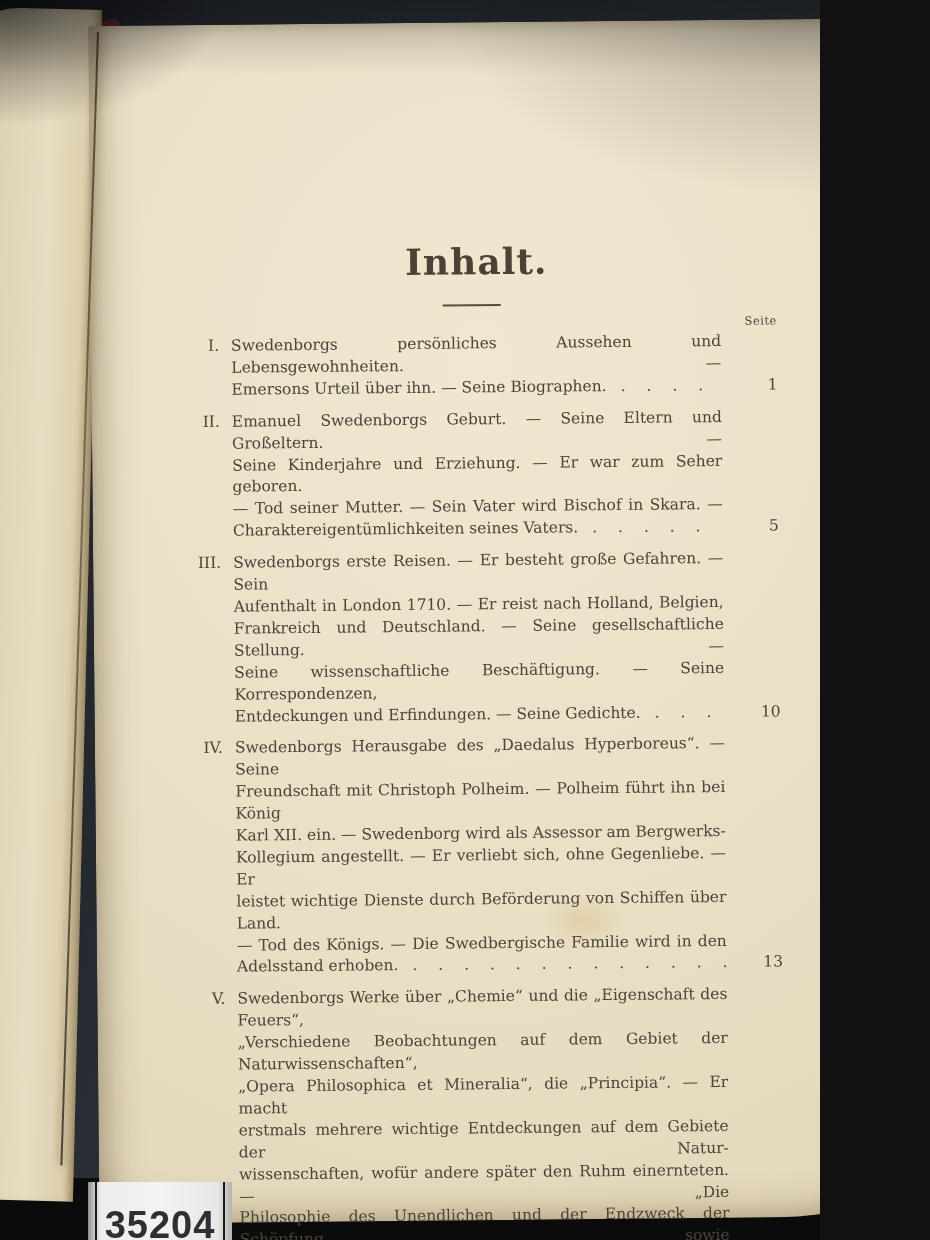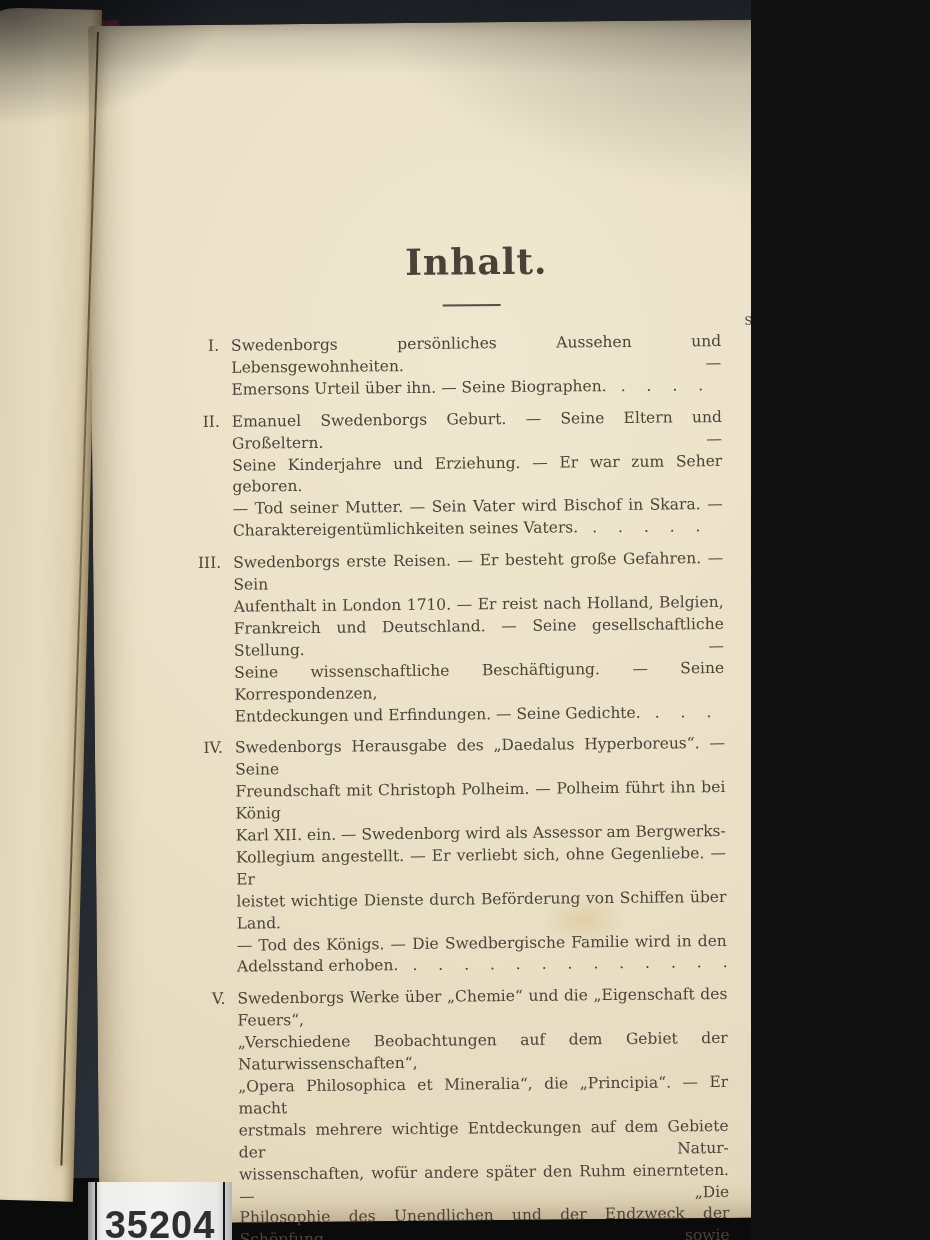--- a/index.html
+++ b/index.html
@@ -1,17 +1,17 @@
 <!DOCTYPE html>
 <html><head>
 <meta charset="utf-8">
 <style>
   html,body { margin:0; padding:0; background:#111; }
   .scene {
-    position:relative; width:751px; height:1240px; overflow:hidden;
+    position:relative; width:820px; height:1240px; overflow:hidden;
     background: linear-gradient(115deg, #1e2126 0%, #262b32 40%, #3a424c 78%, #333a44 100%);
     font-family:"DejaVu Serif", serif;
   }
   .vignette {
     position:absolute; inset:0; pointer-events:none;
     background:
       radial-gradient(320px 180px at 0% 0%, rgba(0,0,0,.6), rgba(0,0,0,0) 70%),
       radial-gradient(500px 260px at 100% 0%, rgba(0,0,0,.25), rgba(0,0,0,0) 75%),
       linear-gradient(180deg, rgba(0,0,0,.25) 0%, rgba(0,0,0,0) 6%);
   }

